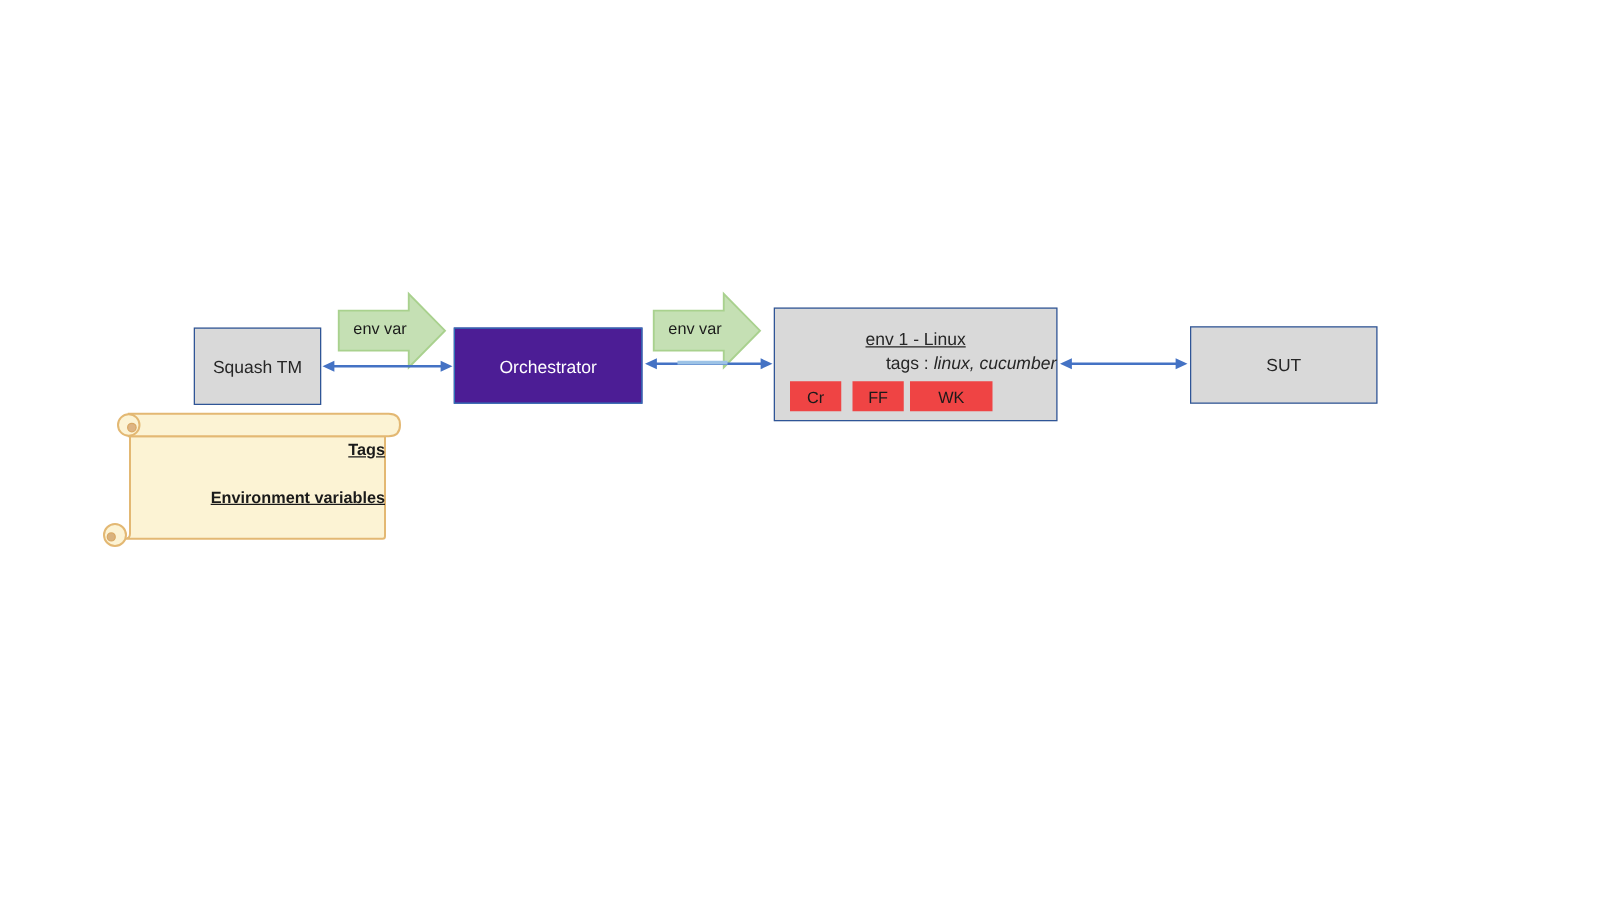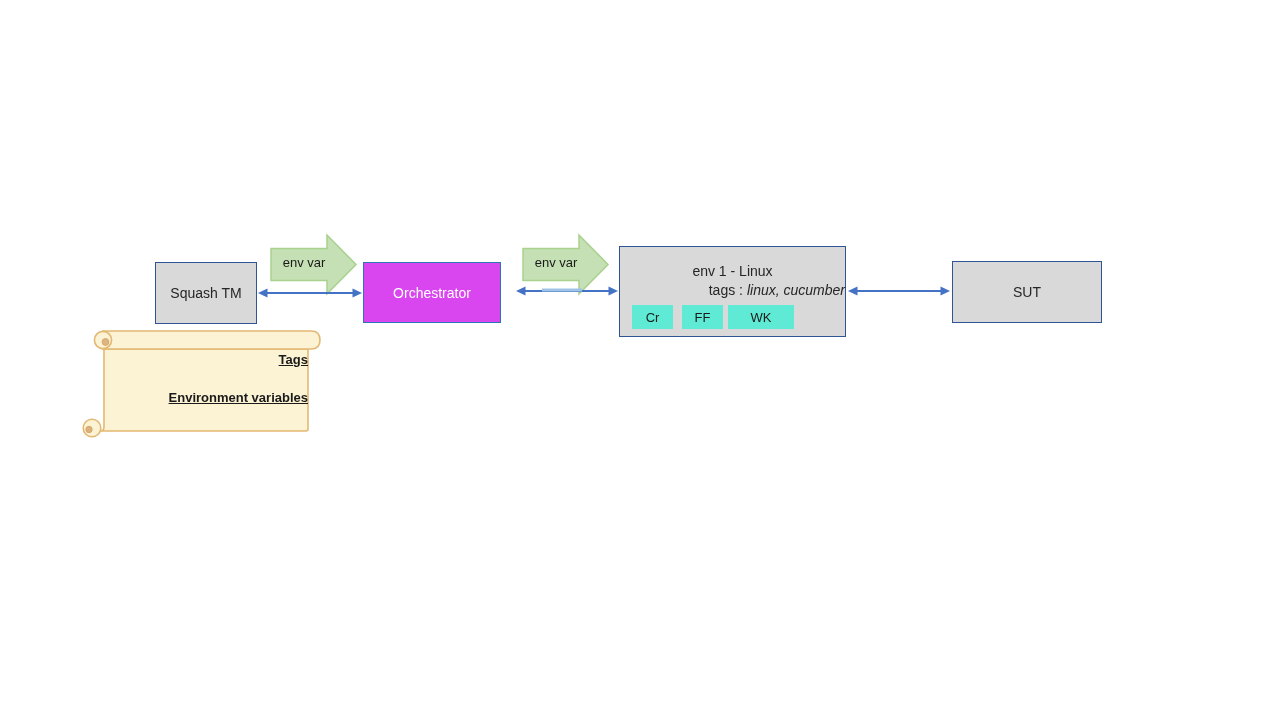--- a/index.html
+++ b/index.html
@@ -30,50 +30,51 @@
     text-align: center;
     font-size: 14px;
     color: #262626;
   }
   .gray-node {
     background: #D9D9D9;
     border: 1.6px solid #2F5597;
   }
   .node-squash { left: 155px; top: 262px; width: 102px; height: 62px; }
   .node-orchestrator {
-    left: 363px; top: 262px; width: 138px; height: 61px;
-    background: #d946ef;
+    left: 363px; top: 262px; width: 151px; height: 61px;
+    background: #4c1d95;
     border: 1.6px solid #2E75B6;
     color: #ffffff;
   }
   .node-env {
     left: 619px; top: 246px; width: 227px; height: 91px;
     display: block;
   }
   .node-sut { left: 952px; top: 261px; width: 150px; height: 62px; }
 
   .env-title {
     margin-top: 15px;
     text-align: center;
     font-size: 14px;
     line-height: 19px;
     color: #262626;
+    text-decoration: underline;
   }
   .env-tags {
     text-align: right;
     font-size: 14px;
     line-height: 19px;
     color: #262626;
   }
   .env-tags .it { font-style: italic; margin-left: 4px; }
   .chip {
     position: absolute;
     top: 58px;
     height: 24px;
-    background: #5eead4;
+    background: #ef4444;
     display: flex;
     align-items: center;
     justify-content: center;
     font-size: 13px;
     color: #1a1a1a;
   }
   .chip-cr { left: 12px; width: 41px; }
   .chip-ff { left: 62px; width: 41px; }
   .chip-wk { left: 108px; width: 66px; }
 

